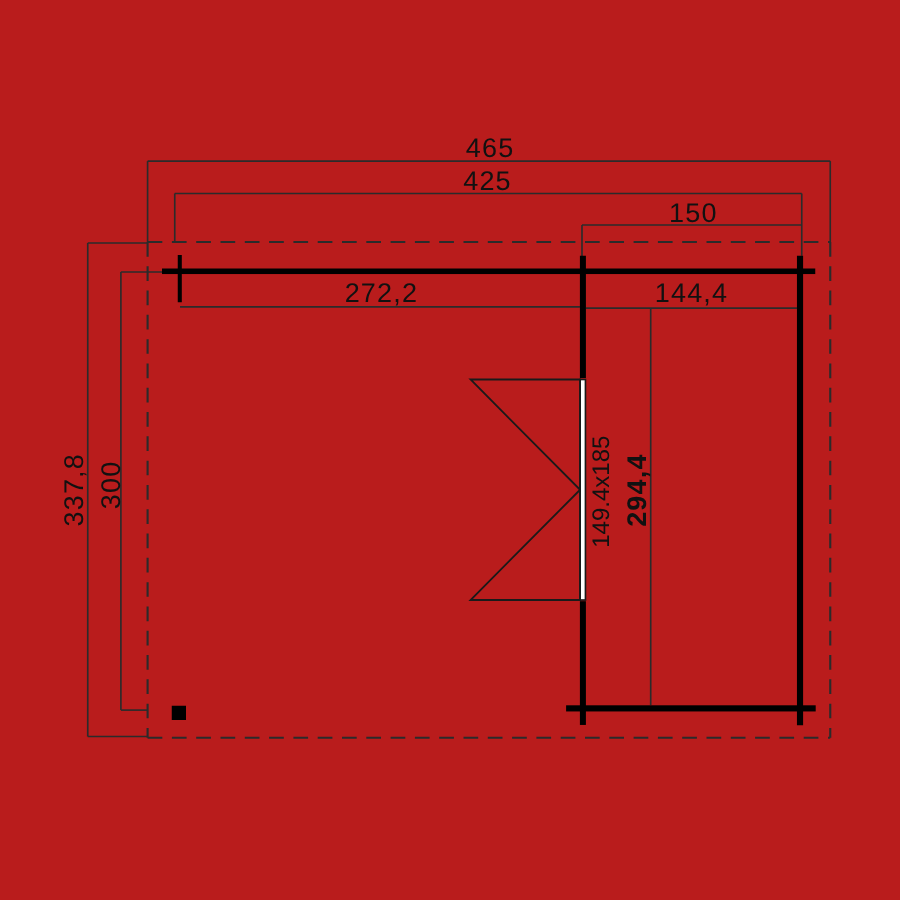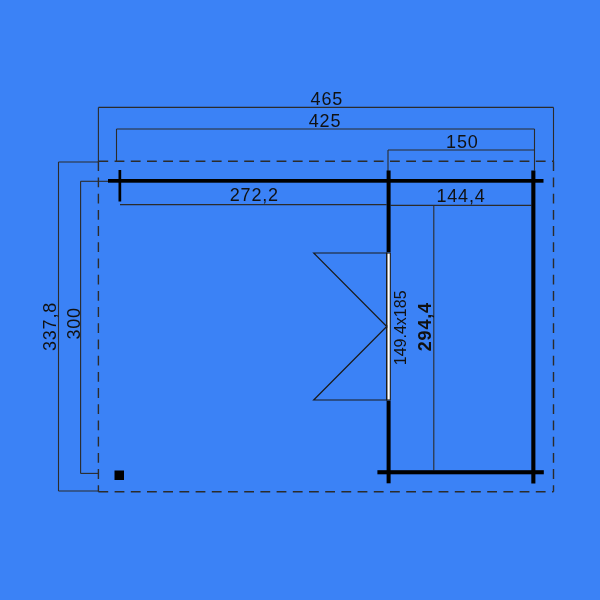--- a/index.html
+++ b/index.html
@@ -1,16 +1,16 @@
 <!DOCTYPE html>
 <html><head>
 <meta charset="utf-8">
 <style>
   html,body{margin:0;padding:0;background:#ffffff;}
-  .page{width:600px;height:600px;position:relative;background:#3b82f6;}
+  .page{width:600px;height:600px;position:relative;background:#b91c1c;}
   svg{display:block;}
   text{font-family:"Liberation Sans", sans-serif;fill:#111111;}
 </style>
 </head>
 <body>
 <div class="page">
 <svg width="600" height="600" viewBox="0 0 600 600">
 
   <g stroke="#2b2b2b" stroke-width="1.4" fill="none" stroke-dasharray="9.8 6.4">
     <line x1="98.4" y1="161.3" x2="553.5" y2="161.3"></line>

